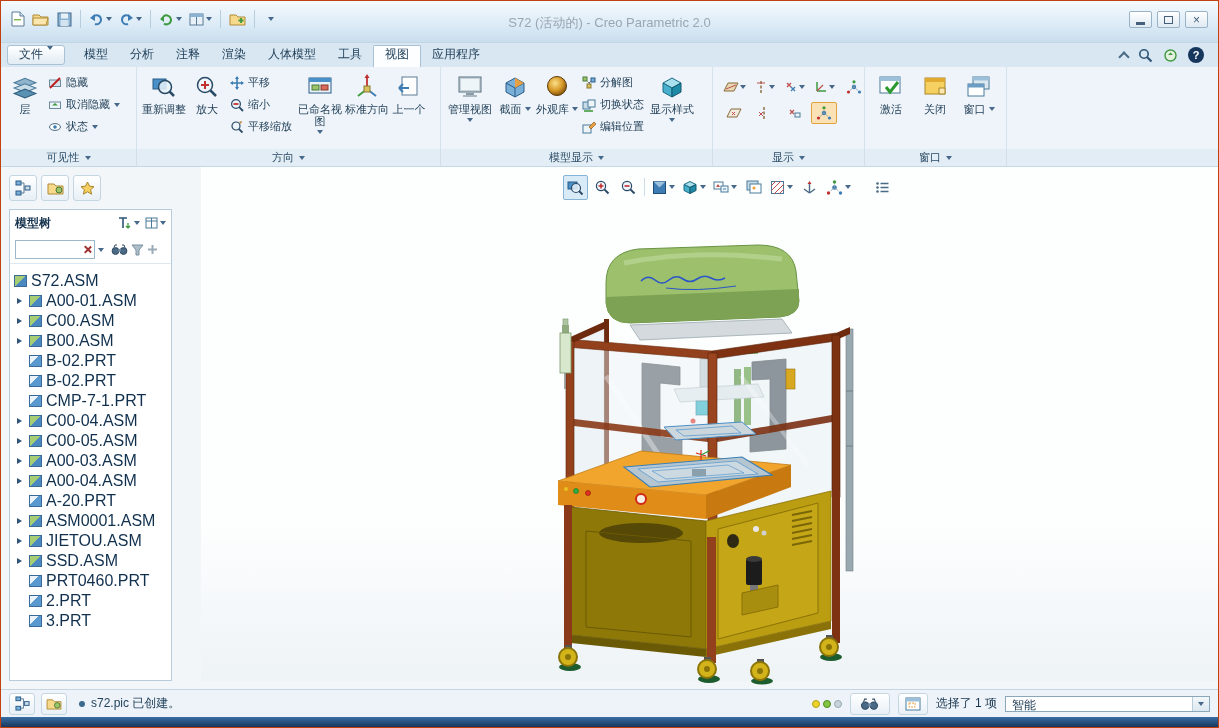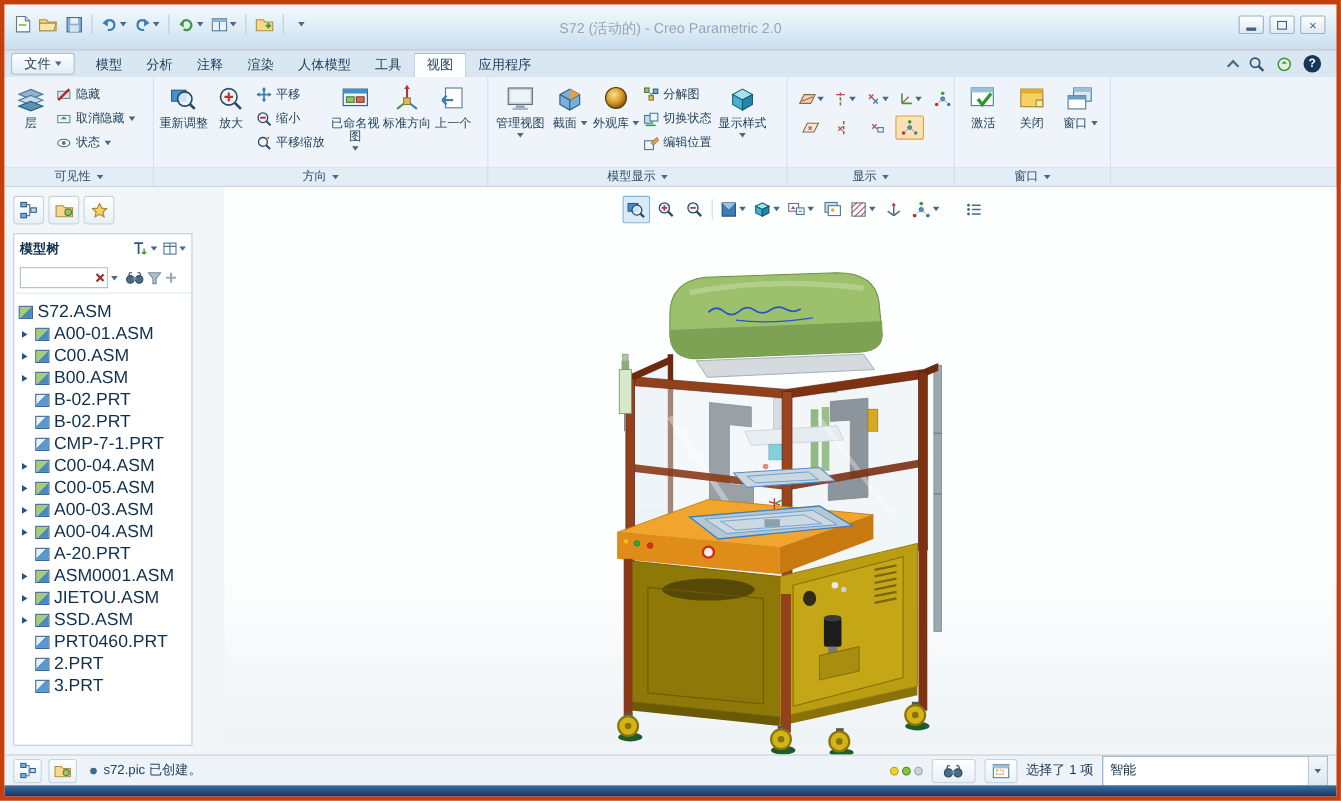--- a/index.html
+++ b/index.html
@@ -1,32 +1,32 @@
 <!DOCTYPE html>
 <html><head>
 <meta charset="utf-8">
 <style>
 *{margin:0;padding:0;box-sizing:border-box}
 html,body{width:1219px;height:728px}
 body{font-family:"Liberation Sans","DejaVu Sans",sans-serif;font-size:12px;color:#1e3a52;background:#9db8cc}
 svg{display:block}
-.window{position:relative;width:1219px;height:728px;border:4px solid #c2410c;background:#fca5a5;overflow:hidden}
+.window{position:relative;width:1219px;height:728px;border:1px solid #c2410c;background:#b91c1c;overflow:hidden}
 
 .titlebar{position:absolute;top:0;left:0;right:0;height:42px;background:linear-gradient(#f5fafd,#ddecf7 55%,#c9deee);border-bottom:1px solid #c2d6e5}
 .qat{position:absolute;left:6px;top:6px;display:flex;align-items:center;gap:3px}
 .qbtn{height:24px;min-width:20px;padding:0 2px;display:flex;align-items:center;justify-content:center;gap:2px;border-radius:3px}
 .qsep{width:1px;height:18px;background:#b8cedd;margin:0 3px}
 .title{position:absolute;left:200px;right:200px;top:13px;text-align:center;color:#98a7b2;font-size:13px}
 .wctl{position:absolute;right:10px;top:10px;display:flex;gap:5px}
 .wbtn{width:23px;height:17px;border:1px solid #9ab2c6;background:linear-gradient(#ffffff,#dfeaf2);display:flex;align-items:center;justify-content:center;font-size:12px;line-height:1;color:#44607a;border-radius:2px}
 .min-glyph{width:9px;height:3px;background:#44607a;margin-top:7px}
 .max-glyph{width:9px;height:8px;border:1.5px solid #44607a}
 
 .tabrow{position:absolute;top:42px;left:0;right:0;height:24px;background:#d8e7f2;display:flex;align-items:flex-end;padding:0 6px}
-.tab{height:21px;display:flex;align-items:center;gap:4px;padding:0 11px;color:#24435c;white-space:nowrap}
+.tab{height:21px;display:flex;align-items:flex-start;gap:4px;padding:0 11px;color:#24435c;white-space:nowrap}
 .tab.active{background:#fdfeff;border:1px solid #a9c2d6;border-bottom:1px solid #fdfeff;border-radius:2px 2px 0 0;font-weight:normal;margin-bottom:-1px;height:23px}
 .tab-file{background:linear-gradient(#ffffff,#e2ecf4);border:1px solid #a9c2d6;border-radius:3px;height:20px;margin-right:8px;margin-bottom:2px}
 .tabr{margin-left:auto;display:flex;align-items:center;gap:10px;padding:0 8px 4px 0}
 .chev-up{width:8px;height:8px;border-left:2px solid #4a6a85;border-top:2px solid #4a6a85;transform:rotate(45deg);margin-top:3px}
 .helpbtn{width:16px;height:16px;border-radius:50%;background:#17365c;color:#fff;display:flex;align-items:center;justify-content:center;font-weight:bold;font-size:11px}
 
 .ribbon{position:absolute;top:66px;left:0;right:0;height:82px;background:#eef4f9;display:flex}
 .rgroup{display:flex;align-items:flex-start;padding:3px 2px 0 4px;border-right:1px solid #d4e2ec}
 .g-vis{width:136px}.g-ori{width:304px}.g-md{width:272px}.g-show{width:152px}.g-win{width:142px}
 .rfill{flex:1}
@@ -76,21 +76,21 @@
 .ggap{width:14px}
 .model{position:absolute;left:345px;top:74px;width:330px;height:444px}
 
 .statusbar{position:absolute;left:0;right:0;bottom:10px;height:28px;background:#edf3f8;border-top:1px solid #c5d6e2;display:flex;align-items:center;padding:0 8px;gap:6px}
 .sbtn{width:26px;height:22px;display:flex;align-items:center;justify-content:center;border:1px solid #c4d6e2;background:linear-gradient(#ffffff,#e8f0f6);border-radius:3px}
 .smsg{display:flex;align-items:center;gap:6px;margin-left:6px;color:#24435c}
 .dot{width:6px;height:6px;border-radius:50%;background:#3c6a8e}
 .sright{margin-left:auto;display:flex;align-items:center;gap:8px}
 .idots{display:flex;gap:3px;align-items:center}
 .idot{width:8px;height:8px;border-radius:50%}
-.combo{width:205px;height:28px;border:1px solid #8aa8bc;background:#fff;display:flex;align-items:center;padding-left:6px}
+.combo{width:205px;height:16px;border:1px solid #8aa8bc;background:#fff;display:flex;align-items:flex-start;padding-left:6px}
 .combo .cval{flex:1;color:#17344e}
 .combo .cbtn{width:17px;height:100%;border-left:1px solid #b8ccd8;background:linear-gradient(#f2f7fa,#dce8f0);display:flex;align-items:center;justify-content:center}
 .bottomframe{position:absolute;left:0;right:0;bottom:0;height:10px;background:linear-gradient(#3a6ea5,#17365c)}
 </style>
 </head>
 <body>
 
 <div class="window">
 
   <div class="titlebar">

